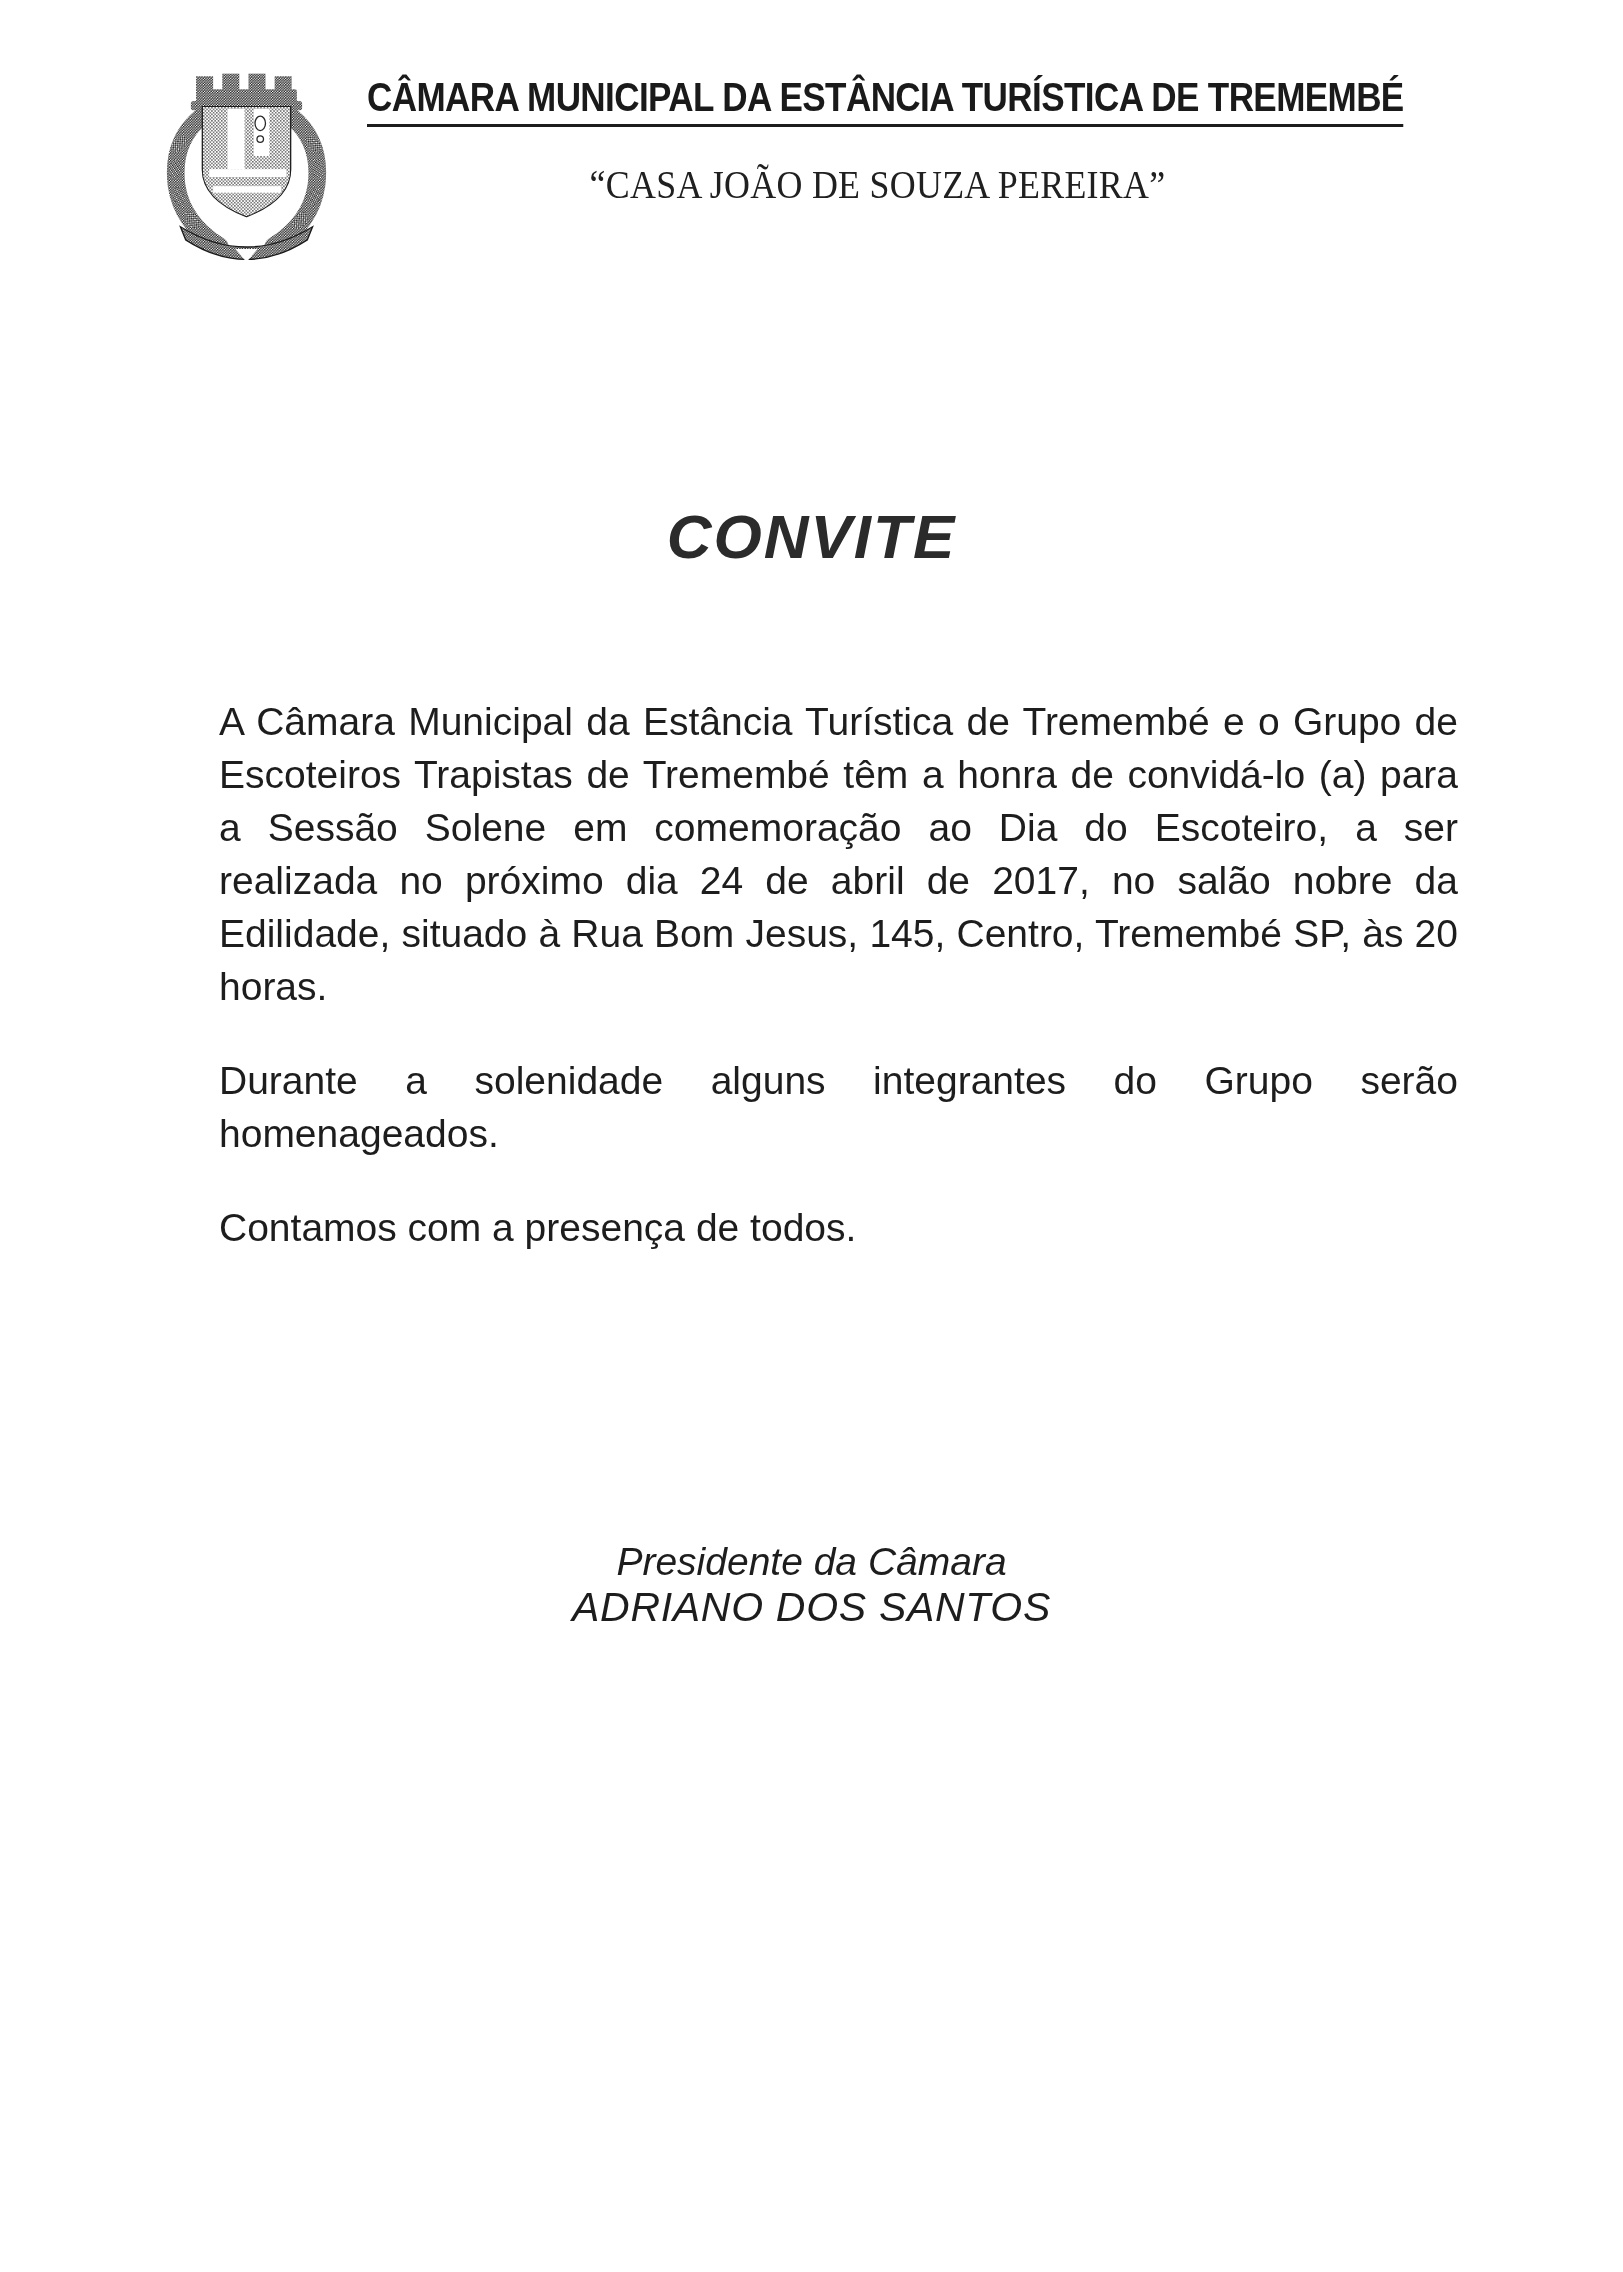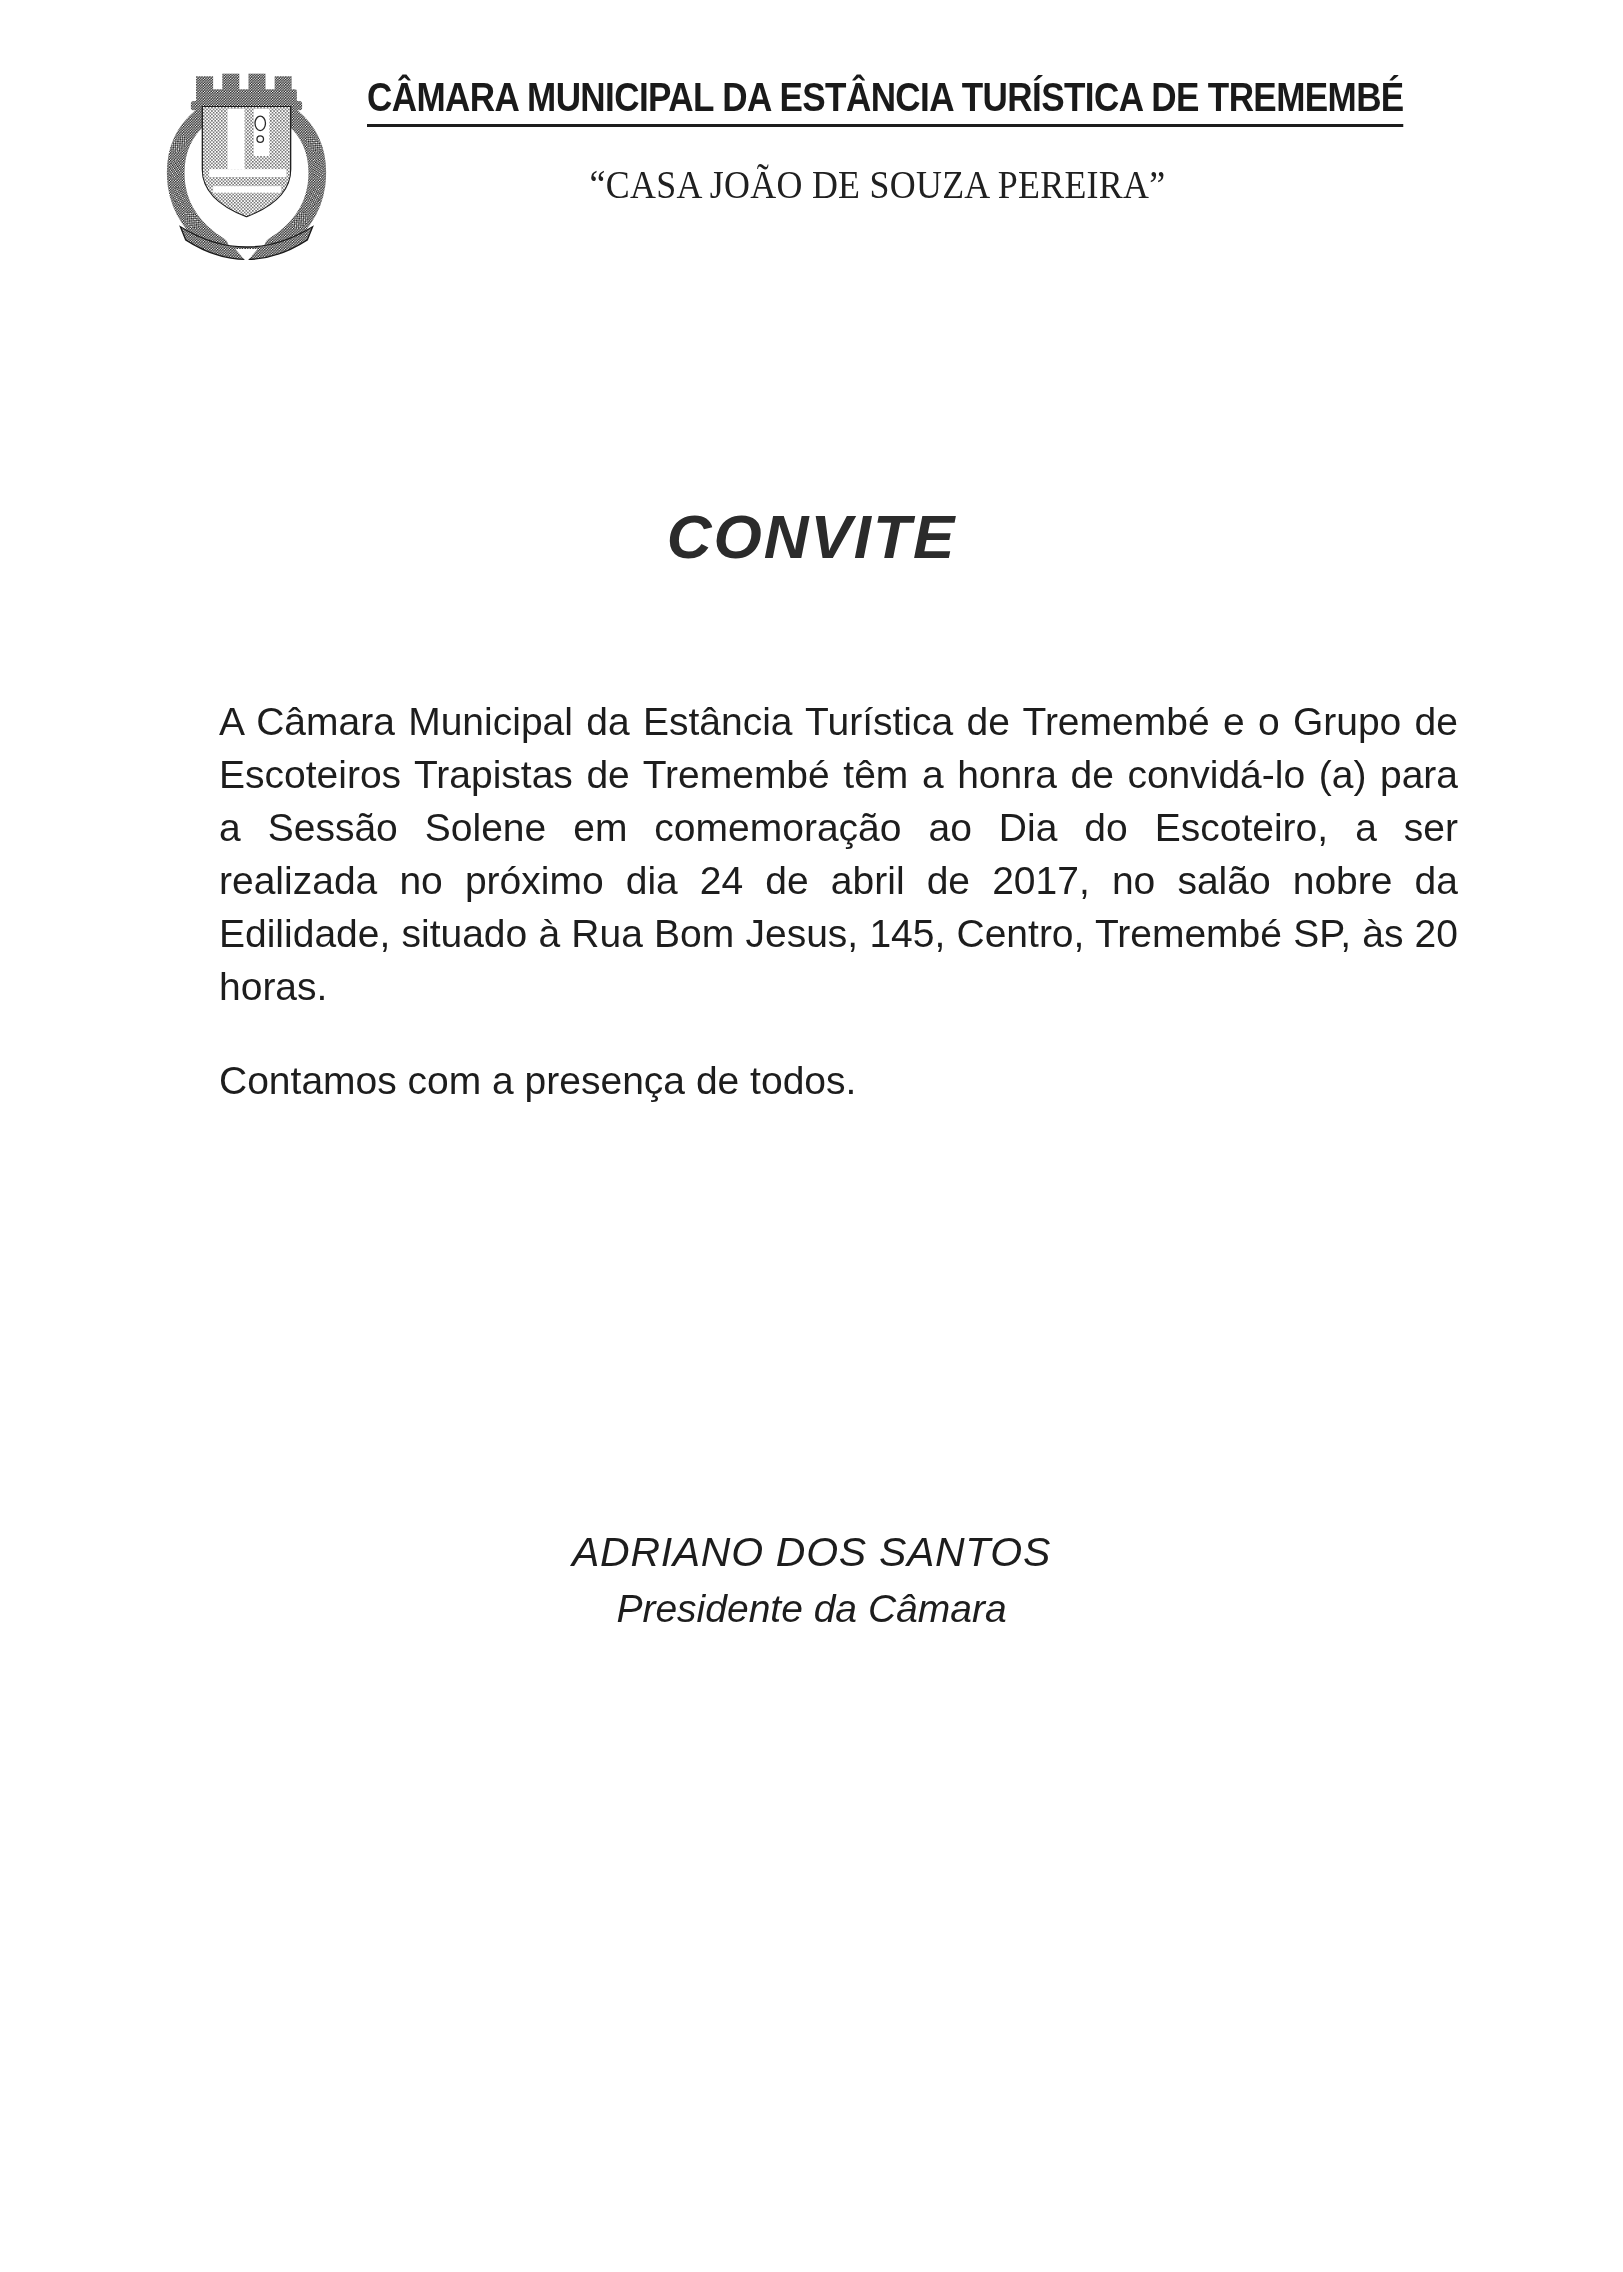--- a/index.html
+++ b/index.html
@@ -205,22 +205,23 @@
     </div>
 
     <div id="header-text-block">
       <div id="org-title">CÂMARA MUNICIPAL DA ESTÂNCIA TURÍSTICA DE TREMEMBÉ</div>
       <div id="org-subtitle">“CASA JOÃO DE SOUZA PEREIRA”</div>
     </div>
   </div>
 
   <div id="letter-body">
     <p class="para">A Câmara Municipal da Estância Turística de Tremembé e o Grupo de Escoteiros Trapistas de Tremembé têm a honra de convidá-lo (a) para a Sessão Solene em comemoração ao Dia do Escoteiro, a ser realizada no próximo dia 24 de abril de 2017, no salão nobre da Edilidade, situado à Rua Bom Jesus, 145, Centro, Tremembé SP, às 20 horas.</p>
+    <p class="para">Durante a solenidade alguns integrantes do Grupo serão homenageados.</p>
     <p class="para">Contamos com a presença de todos.</p>
   </div>
 
   <div id="signature-block">
+    <div id="signer-role">Presidente da Câmara</div>
     <div id="signer-name">ADRIANO DOS SANTOS</div>
-    <div id="signer-role">Presidente da Câmara</div>
   </div>
 
 </div>
 
 
 </body></html>

